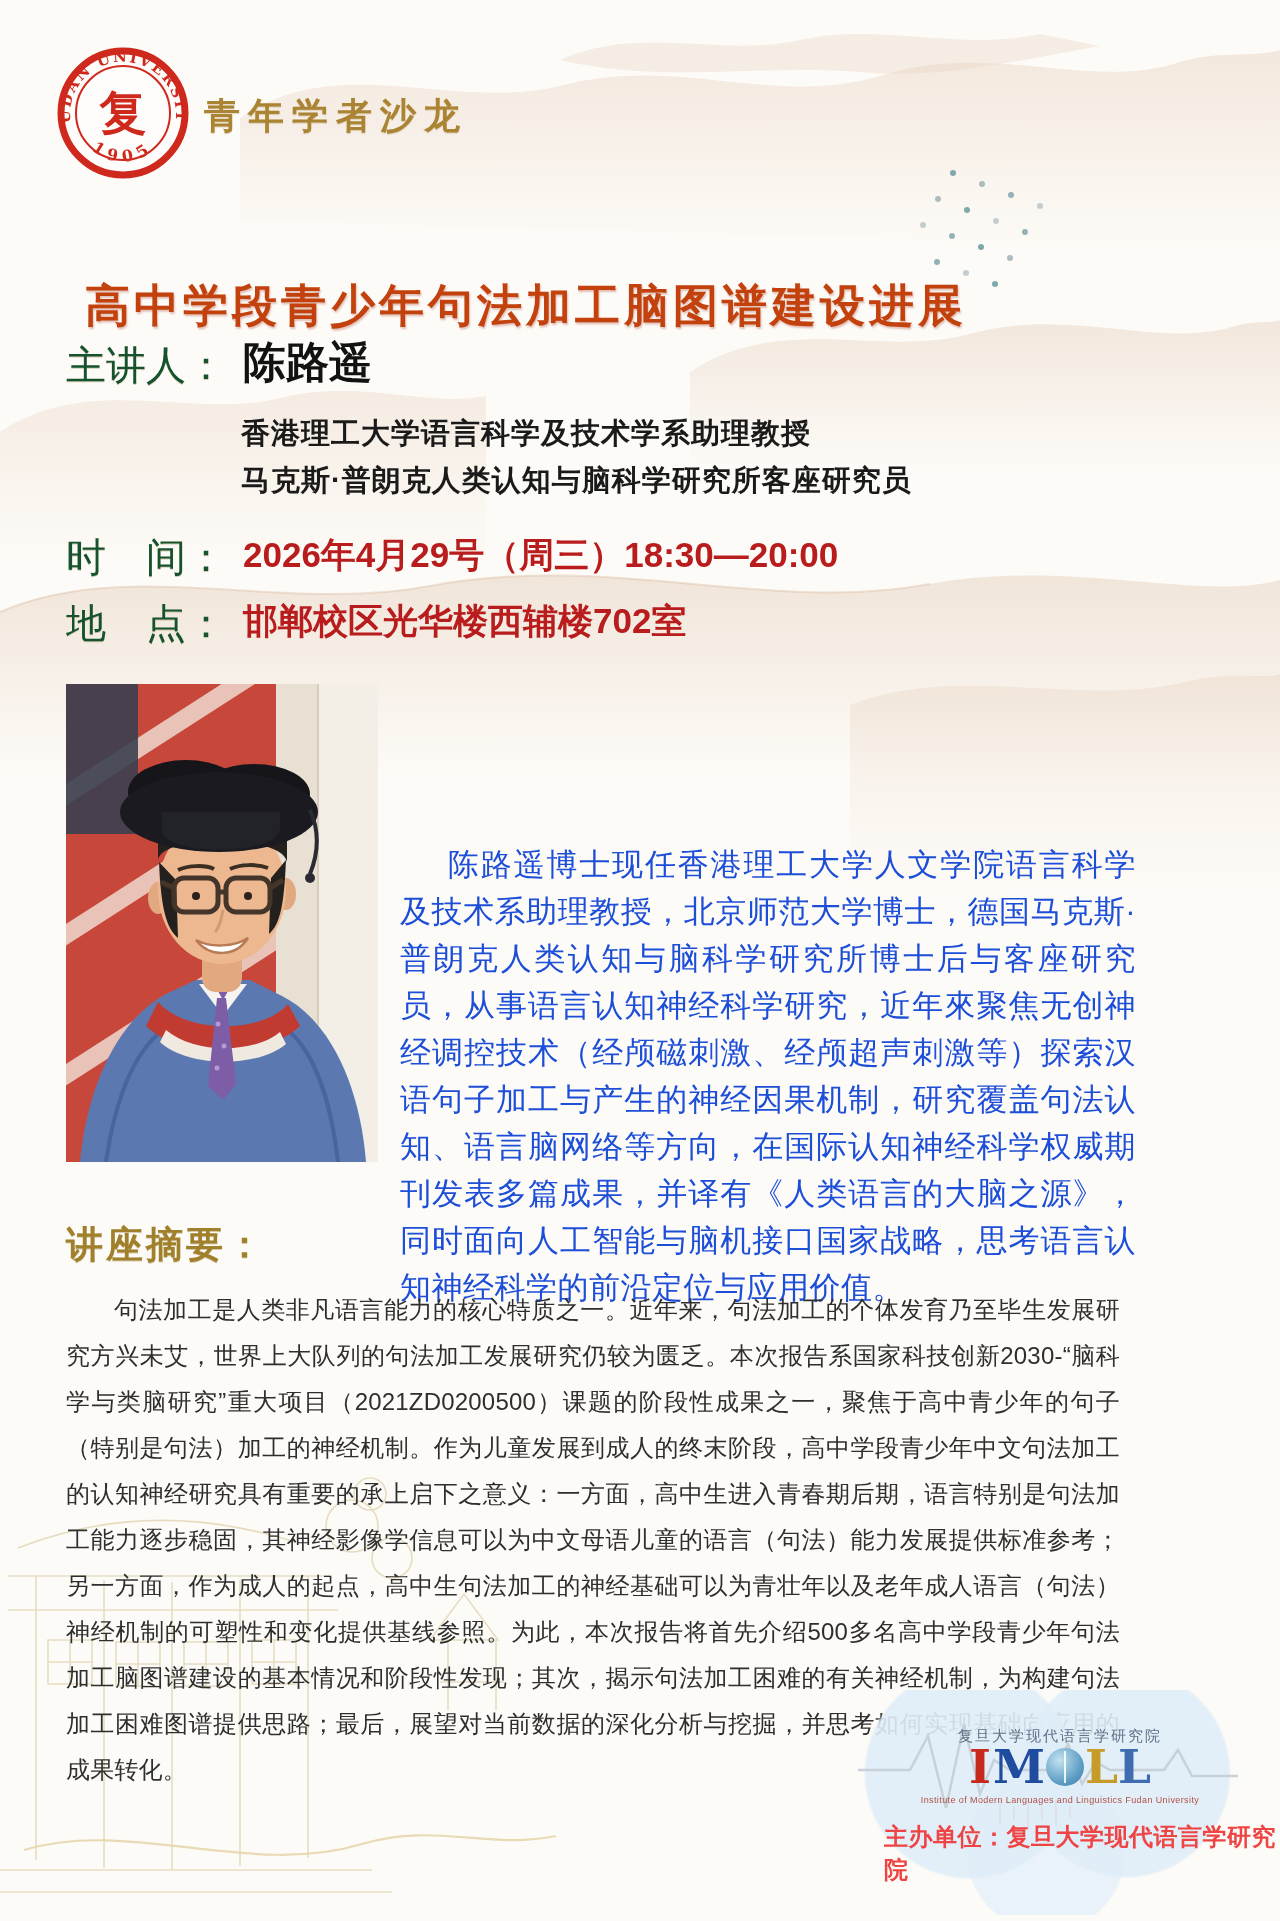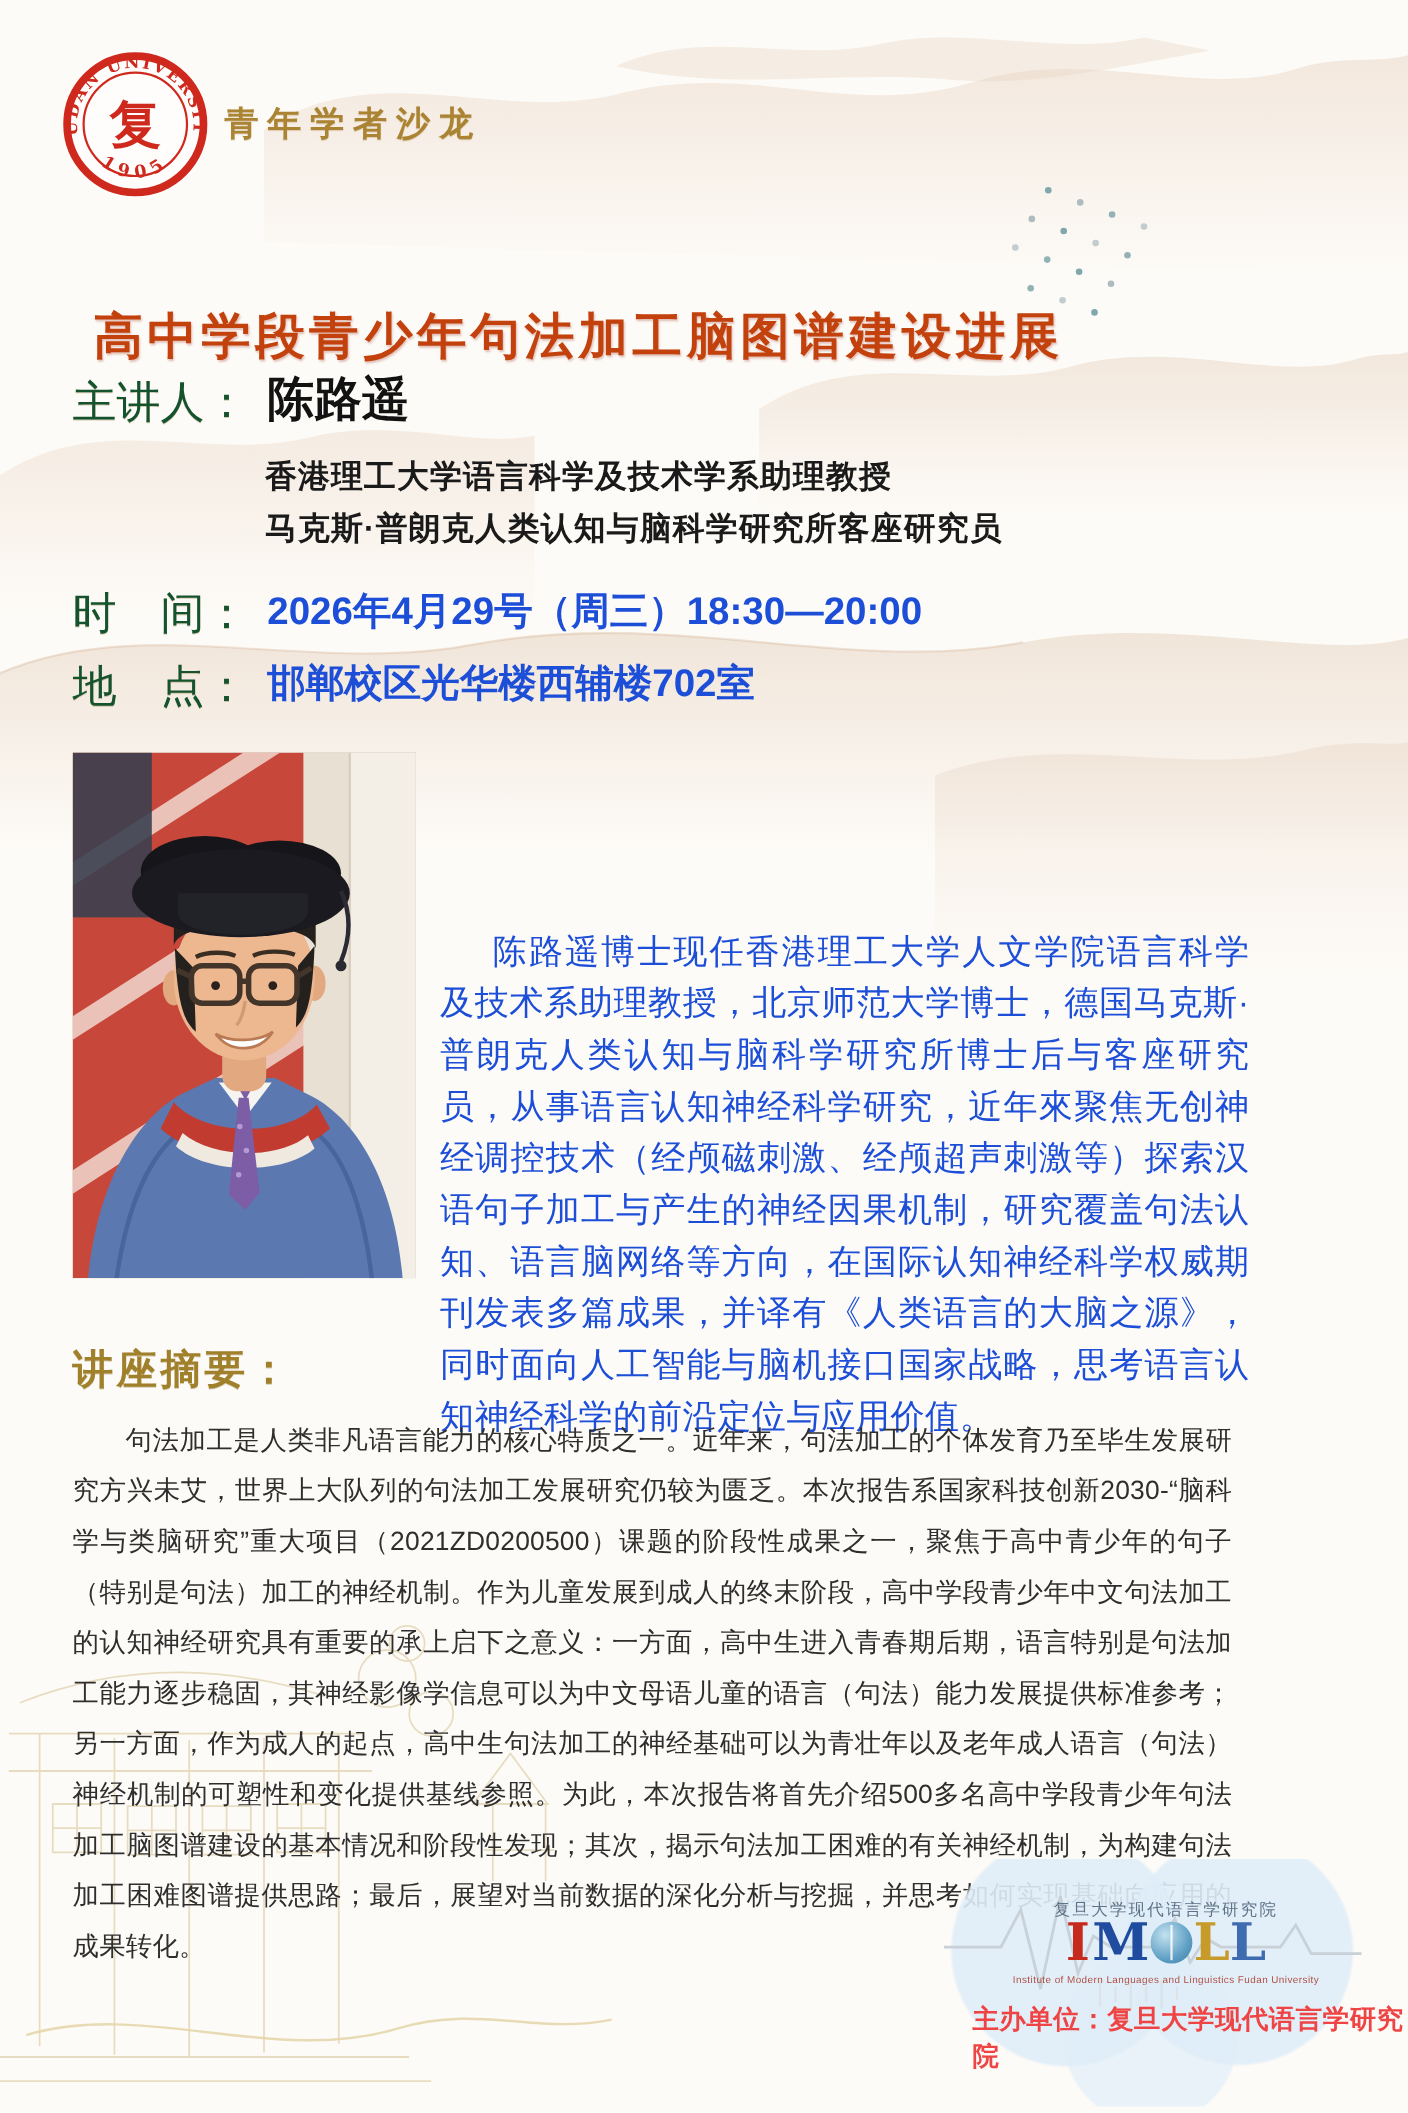--- a/index.html
+++ b/index.html
@@ -13,21 +13,21 @@
 
   
   .bg-mountains{position:absolute;left:0;top:0;}
   .bg-sketch{position:absolute;left:0;top:1430px;opacity:.45;}
 
   
   .seal{position:absolute;left:56px;top:46px;width:134px;height:134px;}
   .salon-title{
     position:absolute;left:204px;top:92px;
     font-family:"DejaVu Serif",serif;
-    font-size:31px;font-weight:bold;color:#ab8433;letter-spacing:8px;
+    font-size:36px;font-weight:bold;color:#ab8433;letter-spacing:8px;
     text-shadow:0 1px 1px rgba(140,100,30,.25);
   }
   .dots{
     position:absolute;left:920px;top:170px;width:6px;height:6px;border-radius:50%;
     background:transparent;
     box-shadow:
       30px 0 0 #7fa7ac, 59px 11px 0 #aebcbf, 88px 22px 0 #93b2b6, 117px 33px 0 #c3ccce,
       15px 26px 0 #aebcbf, 44px 37px 0 #7fa7ac, 73px 48px 0 #c3ccce, 102px 59px 0 #93b2b6,
       0 52px 0 #c3ccce, 29px 63px 0 #93b2b6, 58px 74px 0 #7fa7ac, 87px 85px 0 #aebcbf,
       14px 89px 0 #93b2b6, 43px 100px 0 #c3ccce, 72px 111px 0 #7fa7ac;
@@ -46,21 +46,21 @@
     font-family:"DejaVu Serif",serif;white-space:pre;
   }
   .speaker-label{top:338px;font-size:40px;}
   .time-label{top:530px;font-size:40px;text-align:right;}
   .place-label{top:596px;font-size:40px;}
 
   .speaker-name{position:absolute;left:243px;top:334px;font-size:43px;font-weight:800;color:#121212;}
   .cred{position:absolute;left:241px;font-size:29px;font-weight:700;color:#1a1a1a;letter-spacing:1px;}
   .cred1{top:414px;}
   .cred2{top:461px;}
-  .value{position:absolute;left:243px;font-size:35px;font-weight:800;color:#1d4ed8;}
+  .value{position:absolute;left:243px;font-size:35px;font-weight:800;color:#b91c1c;}
   .time-value{top:532px;}
   .place-value{top:598px;}
 
   .photo{position:absolute;left:66px;top:684px;width:312px;height:478px;background:#d8cfc2;overflow:hidden;}
 
   .bio{
     position:absolute;left:388px;top:829px;width:736px;margin:12px;
     font-size:31px;line-height:47px;color:#1d4ed8;
     text-align:justify;text-indent:48px;letter-spacing:.5px;
   }

